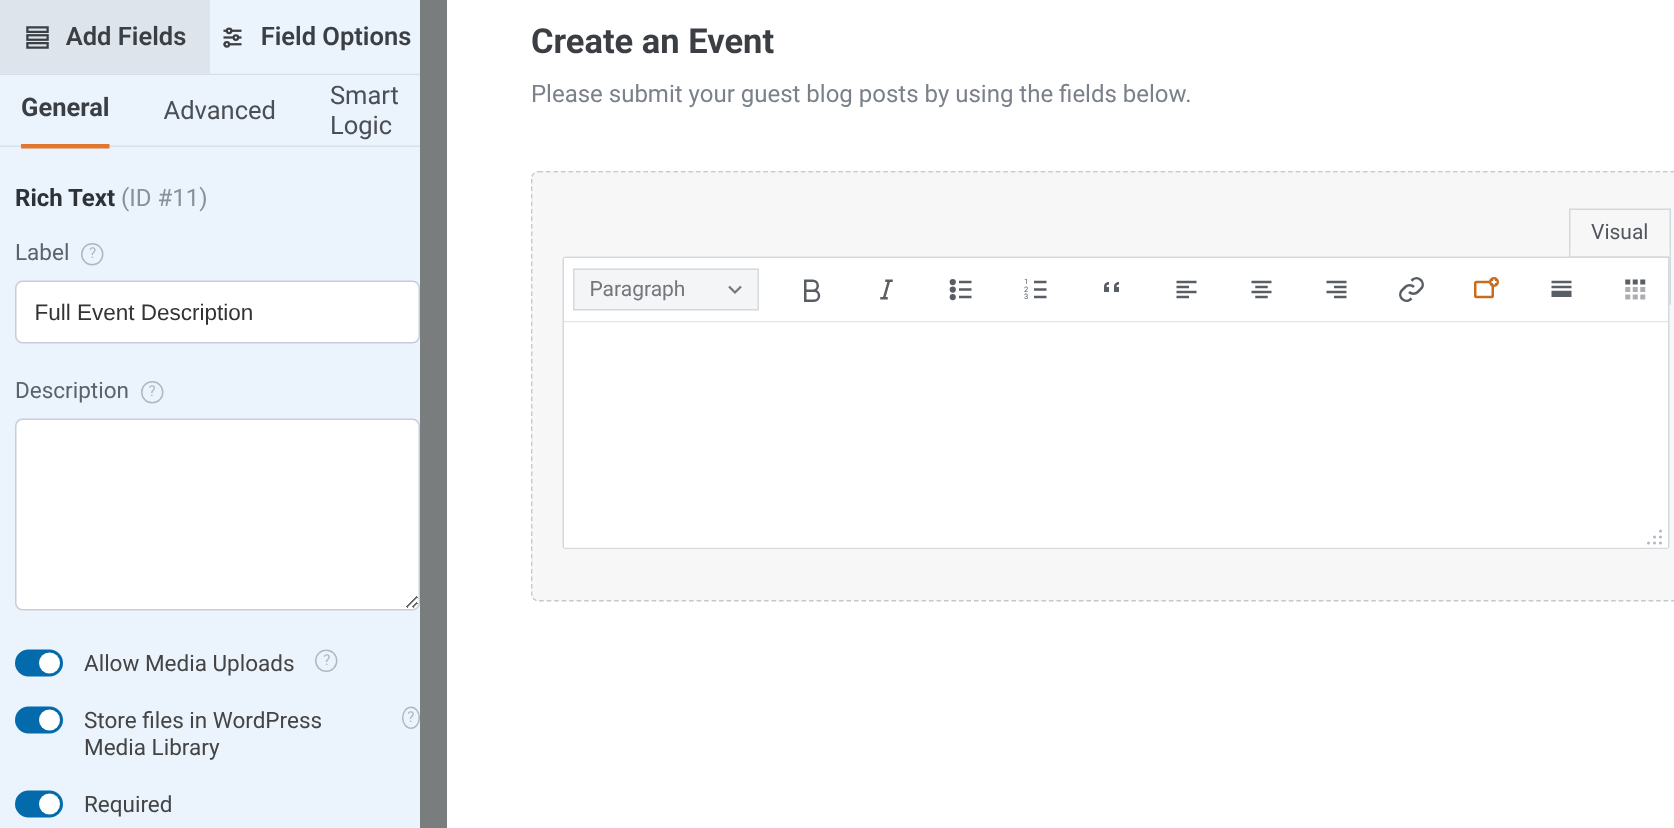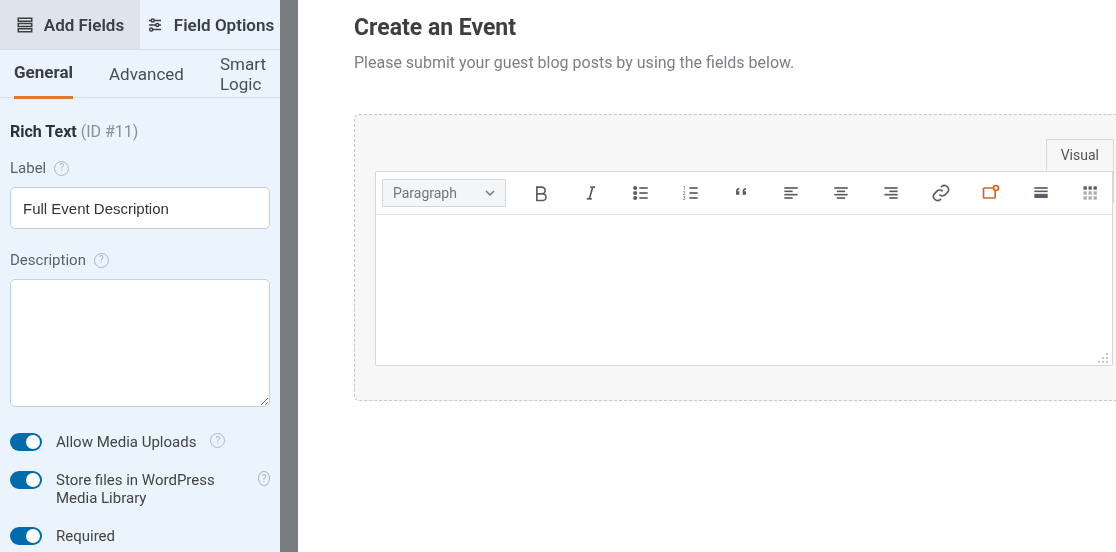--- a/index.html
+++ b/index.html
@@ -61,39 +61,39 @@
     margin-top: 14px;
     cursor: pointer;
   }
   .sub-tab.active {
     font-weight: 700;
     color: #3b3f44;
     border-bottom: 3px solid #e27730;
   }
 
   .panel-body {
-    padding: 14px 10px 20px 10px;
+    padding: 14px 0 20px 10px;
     flex: 1;
     overflow: hidden;
   }
 
   .field-heading {
     font-weight: 700;
     font-size: 16px;
     color: #2e3237;
     margin: 10px 0 18px 0;
   }
   .field-heading .id-part { color: #8a9098; font-weight: 400; }
 
   .form-group { margin-bottom: 22px; }
   .form-label {
     font-size: 15px;
     color: #5c626a;
     display: flex;
-    align-items: center;
+    align-items: flex-end;
     gap: 8px;
     margin-bottom: 10px;
   }
   .help-dot {
     width: 15px; height: 15px; display:inline-flex; align-items:center; justify-content:center;
     border: 1px solid #b0b7c0; border-radius: 50%;
     color: #b0b7c0; font-size: 10px; line-height:1; cursor:pointer;
   }
   .text-input {
     width: 100%;

